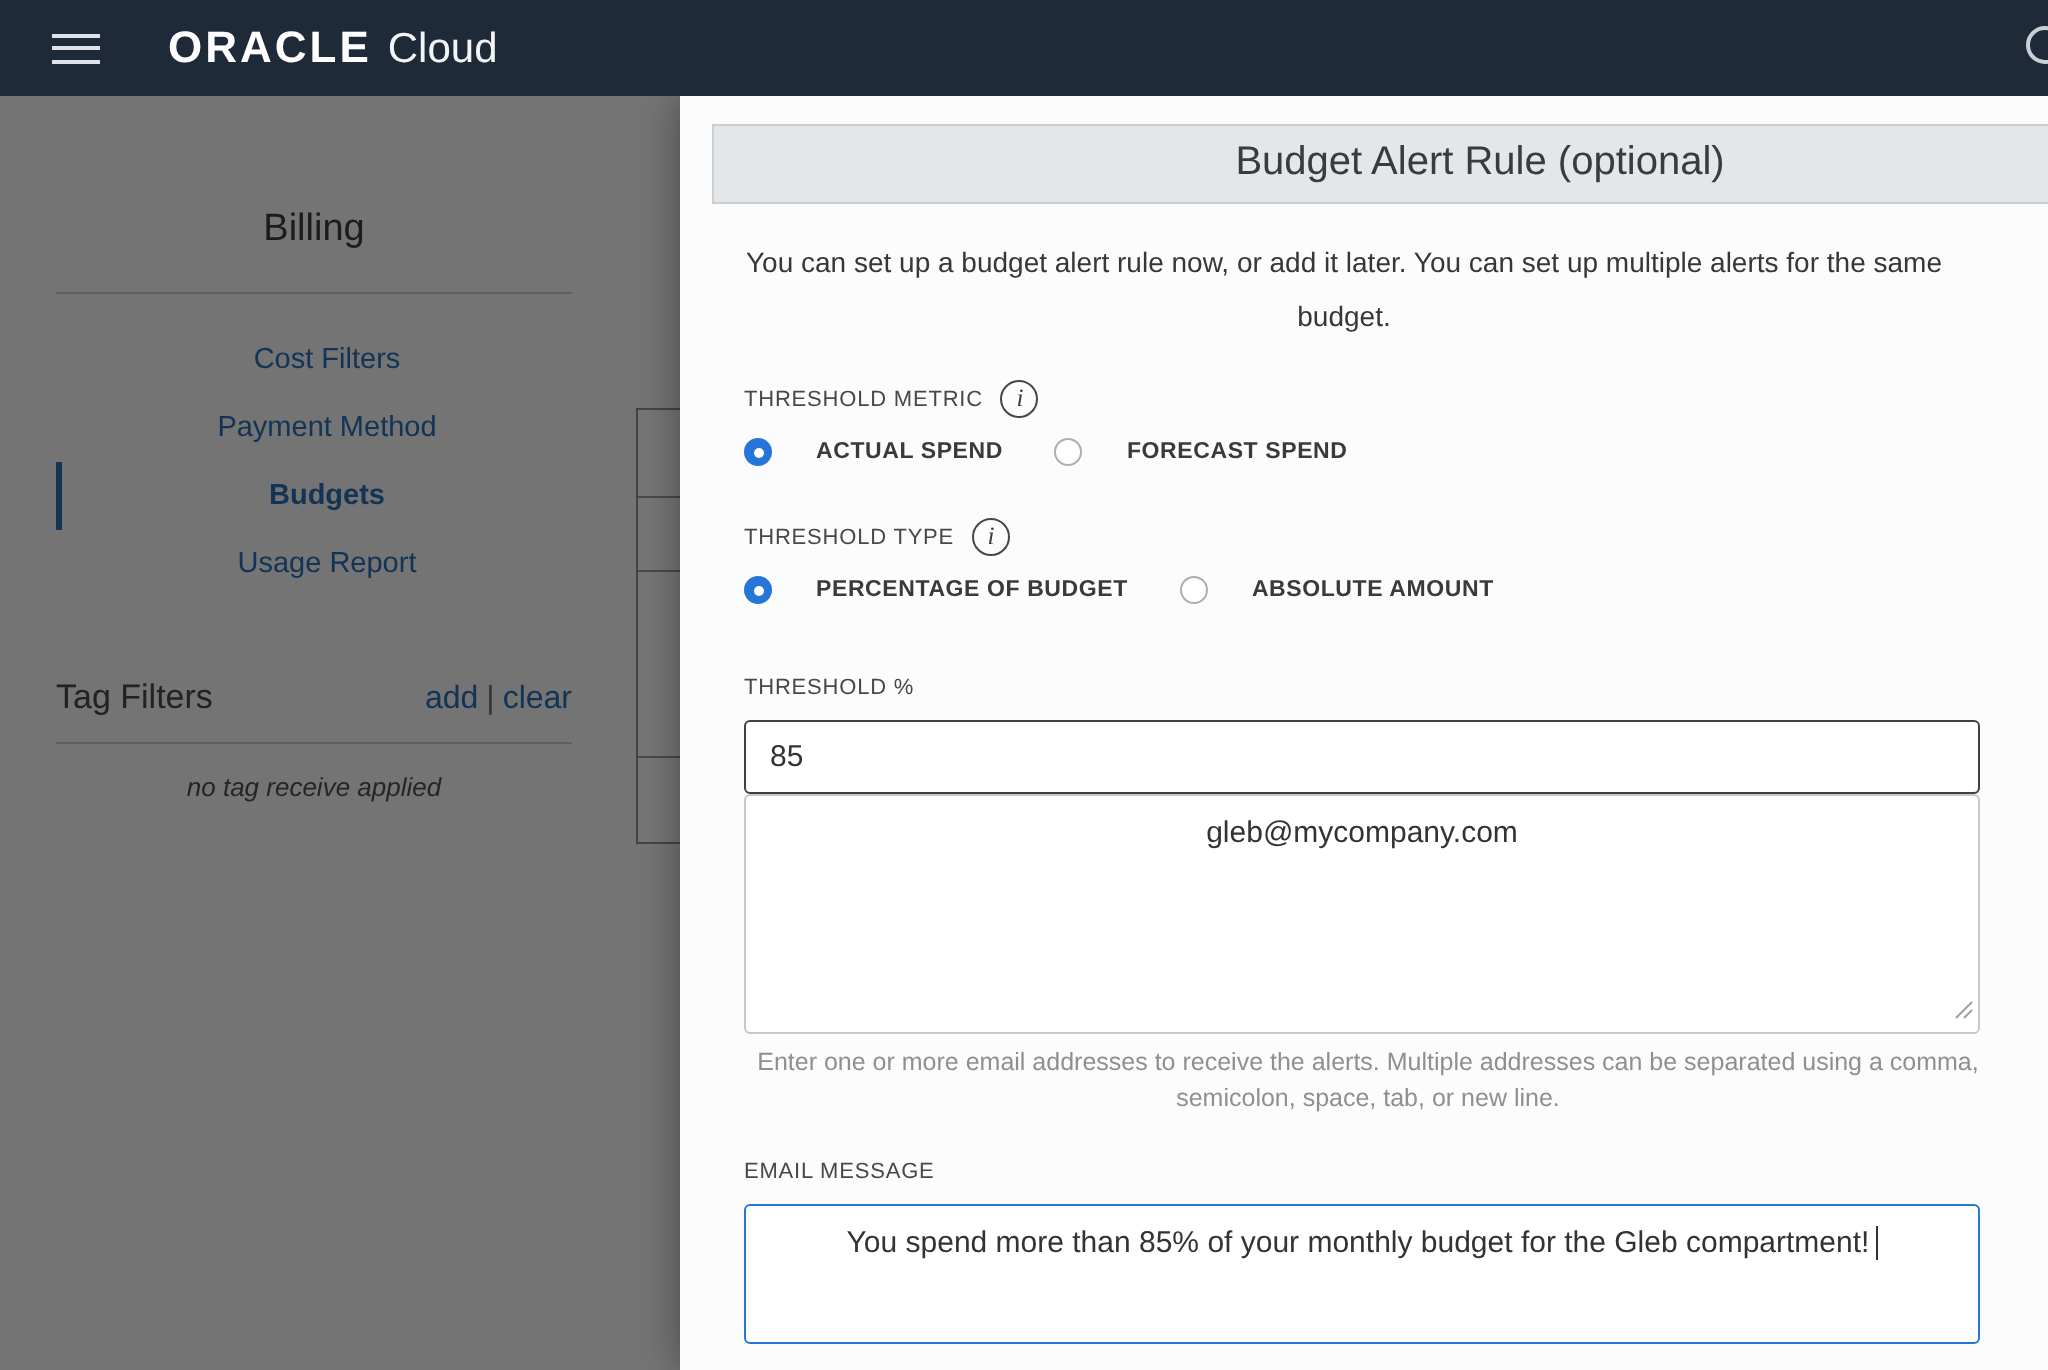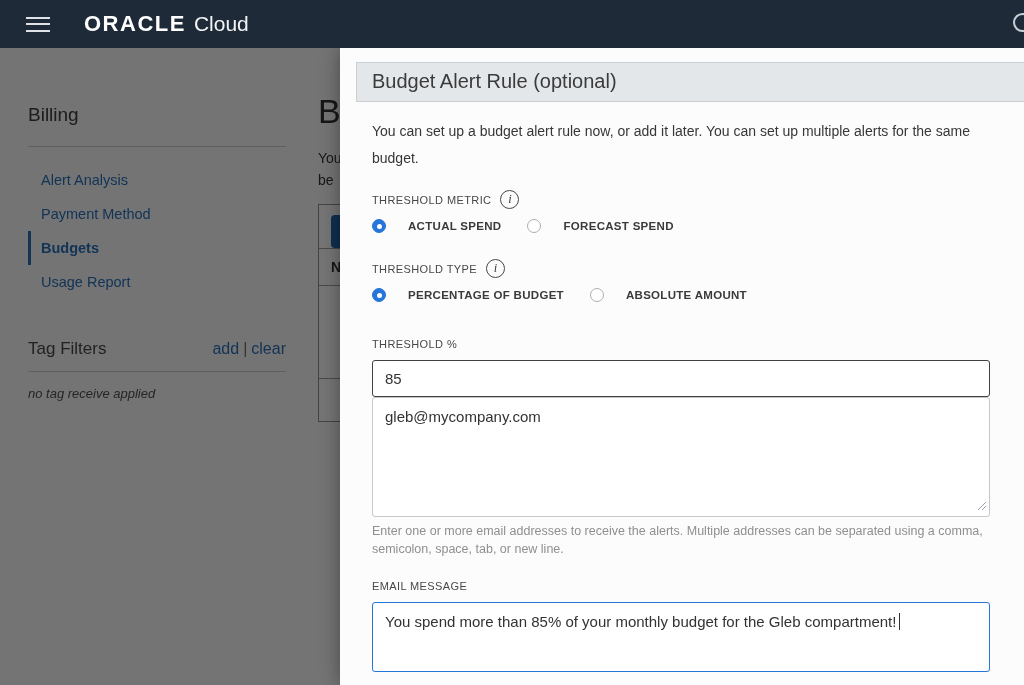--- a/index.html
+++ b/index.html
@@ -1,17 +1,17 @@
 <!DOCTYPE html>
 <html style="--topbar-bg: #1f2a38; --accent-blue: #2676d9; --link-blue: #2a6db5; --button-blue: #2263a5; --modal-header-bg: #e4e7ea;"><head>
 <meta charset="utf-8">
 <style>
   * { margin:0; padding:0; box-sizing:border-box; }
   body { font-family:"Liberation Sans", sans-serif; background:#555; }
-  .screen { position:relative; width:1024px; height:685px; overflow:hidden; background:#a3a3a3; }
+  .screen { position:relative; width:1024px; height:685px; overflow:hidden; background:#a3a3a3;text-align:center; }
 
   
   .topbar { position:relative; z-index:30; height:48px; background:var(--topbar-bg); display:flex; align-items:center; padding-left:26px; overflow:hidden; }
   .hamburger { width:24px; height:15px; display:flex; flex-direction:column; justify-content:space-between; cursor:pointer; }
   .hamburger span { display:block; height:2px; background:#dfe3e8; }
   .brand { margin-left:34px; display:flex; align-items:baseline; color:#fff; }
   .brand-bold { font-size:22px; font-weight:700; letter-spacing:1.5px; }
   .brand-light { font-size:21px; font-weight:300; margin-left:8px; color:#f2f4f6; }
   .search-circle { position:absolute; right:-8px; top:13px; width:19px; height:19px; border:2px solid #c9cfd6; border-radius:50%; }
 
@@ -87,21 +87,21 @@
       <span class="brand-light">Cloud</span>
     </div>
     <span class="search-circle"></span>
   </header>
 
   <div class="page">
     <aside class="sidebar">
       <h2 class="sidebar-title">Billing</h2>
       <hr class="rule">
       <ul class="nav">
-        <li>Alert Analysis</li>
+        <li>Cost Filters</li>
         <li>Payment Method</li>
         <li class="active">Budgets</li>
         <li>Usage Report</li>
       </ul>
       <div class="tagf-head">
         <span class="tagf-title">Tag Filters</span>
         <span class="tagf-links">
           <a>add</a><span class="sep">|</span><a>clear</a>
         </span>
       </div>

